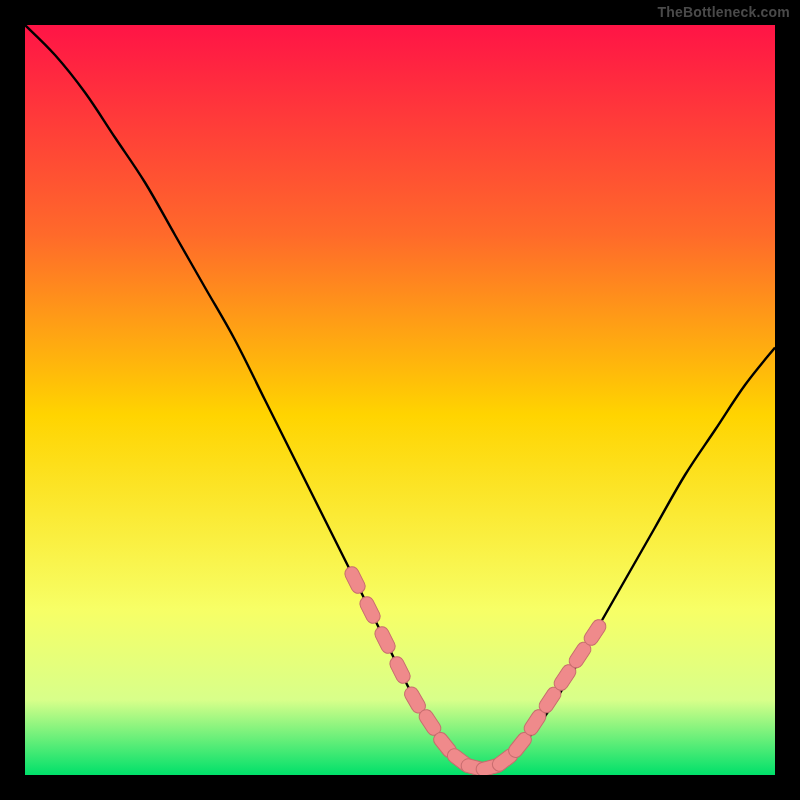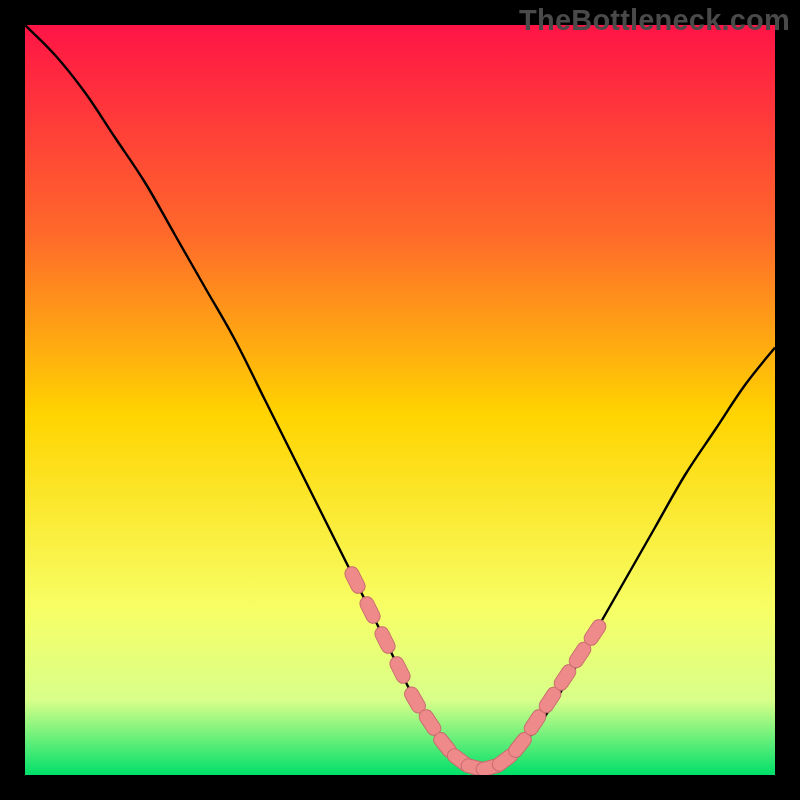--- a/index.html
+++ b/index.html
@@ -23,21 +23,21 @@
     left: 0;
     top: 0;
     width: 750px;
     height: 750px;
   }
   .watermark {
     position: absolute;
     top: 4px;
     right: 10px;
     font-family: Arial, Helvetica, sans-serif;
-    font-size: 29px;
+    font-size: 14px;
     font-weight: 600;
     color: #4a4a4a;
     letter-spacing: 0.2px;
   }
 </style>
 </head>
 <body>
 
 <div class="frame">
   <svg class="plot-area" viewBox="0 0 750 750" preserveAspectRatio="none">

